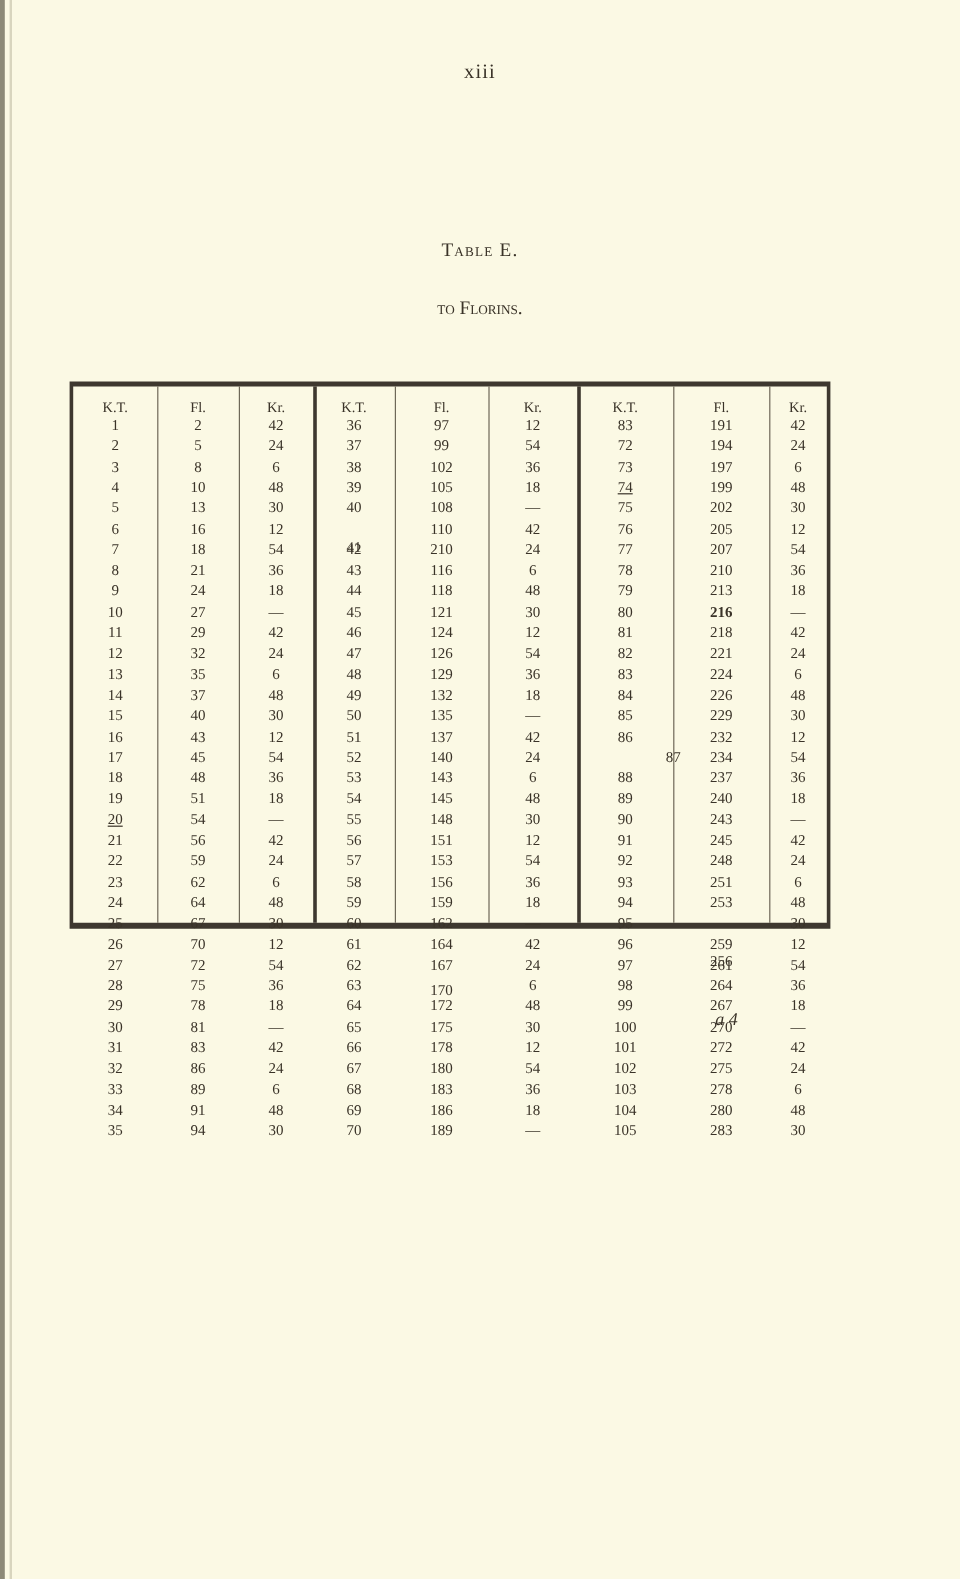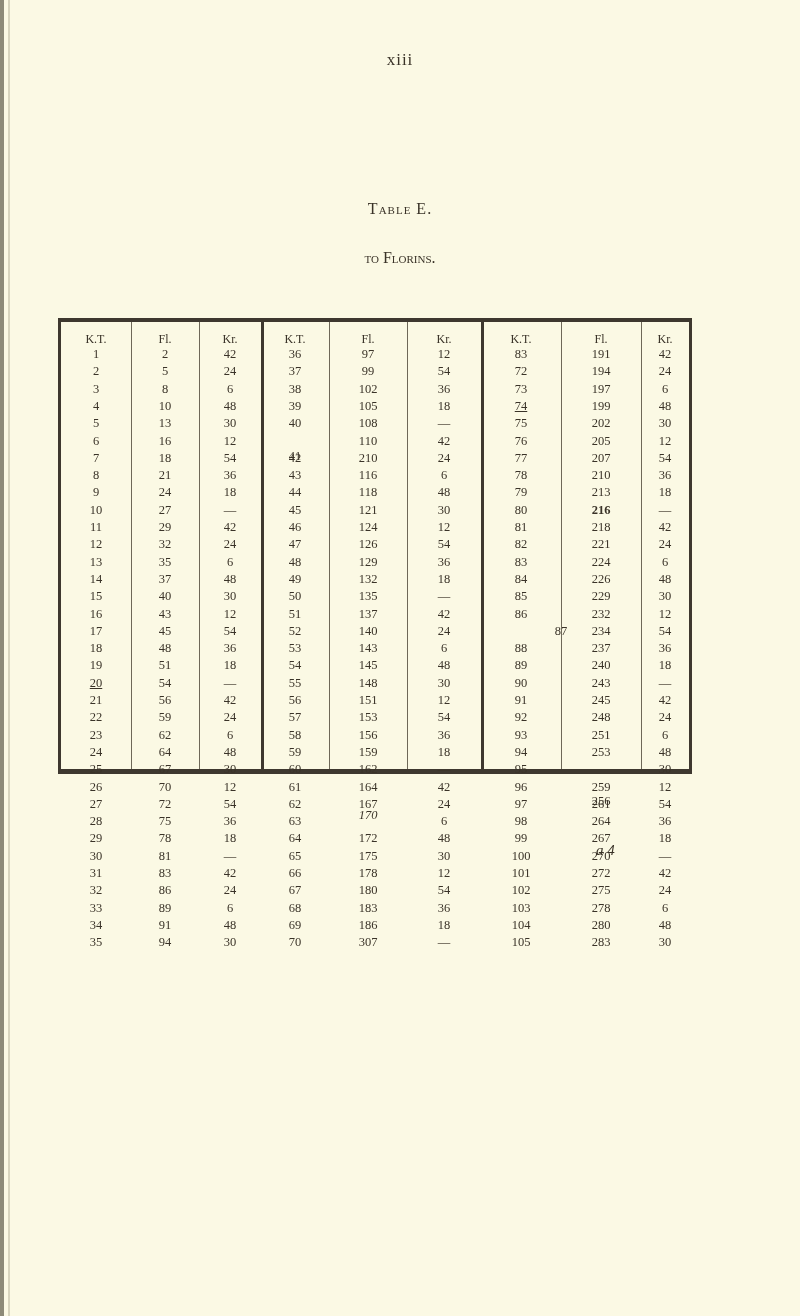--- a/index.html
+++ b/index.html
@@ -208,28 +208,28 @@
       <div class="cell" style="top: 318.1px;">143</div>
       <div class="cell" style="top: 335.4px;">145</div>
       <div class="cell" style="top: 352.7px;">148</div>
       <div class="cell" style="top: 370px;">151</div>
       <div class="cell" style="top: 387.3px; text-align: center;">153</div>
       <div class="cell" style="top: 404.6px;">156</div>
       <div class="cell" style="top: 421.9px;">159</div>
       <div class="cell" style="top: 439.2px;">162</div>
       <div class="cell" style="top: 456.5px;">164</div>
       <div class="cell" style="top: 473.8px;">167</div>
-      <div class="cell" style="top: 485px; font-style: italic;">170</div>
+      <div class="cell" style="top: 495px;">170</div>
       <div class="cell" style="top: 508.4px;">172</div>
       <div class="cell" style="top: 525.7px;">175</div>
       <div class="cell" style="top: 543px;">178</div>
       <div class="cell" style="top: 560.3px;">180</div>
       <div class="cell" style="top: 577.6px;">183</div>
       <div class="cell" style="top: 594.9px;">186</div>
-      <div class="cell" style="top: 612.2px;">307</div>
+      <div class="cell" style="top: 612.2px;">189</div>
     </div>
     <div class="vl" style="left: 268px;"></div>
     <div class="col" style="left: 346px; width: 74px;">
       <div class="hdr">Kr.</div>
       <div class="cell" style="top: 24px;">12</div>
       <div class="cell" style="top: 41.3px;">54</div>
       <div class="cell" style="top: 58.6px;">36</div>
       <div class="cell" style="top: 75.9px;">18</div>
       <div class="cell" style="top: 93.2px;">—</div>
       <div class="cell" style="top: 110.5px;">42</div>

